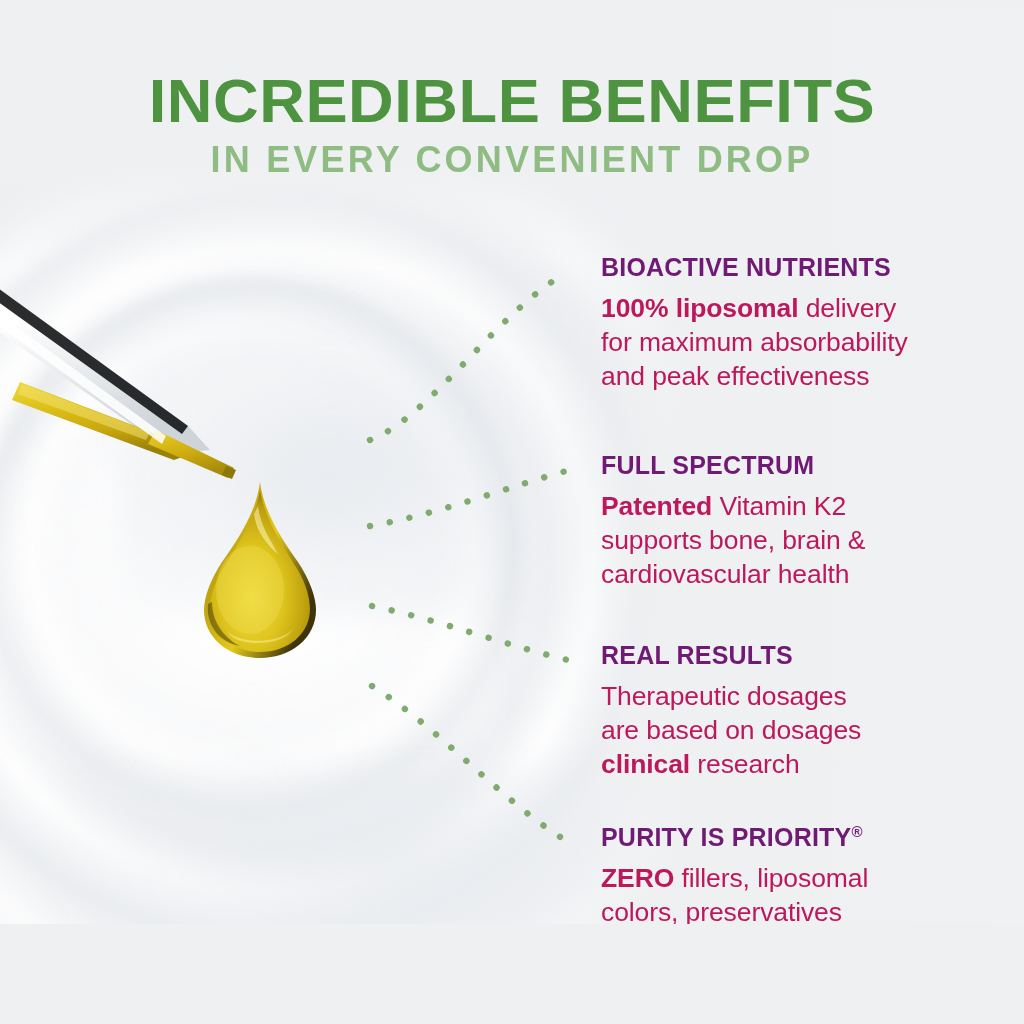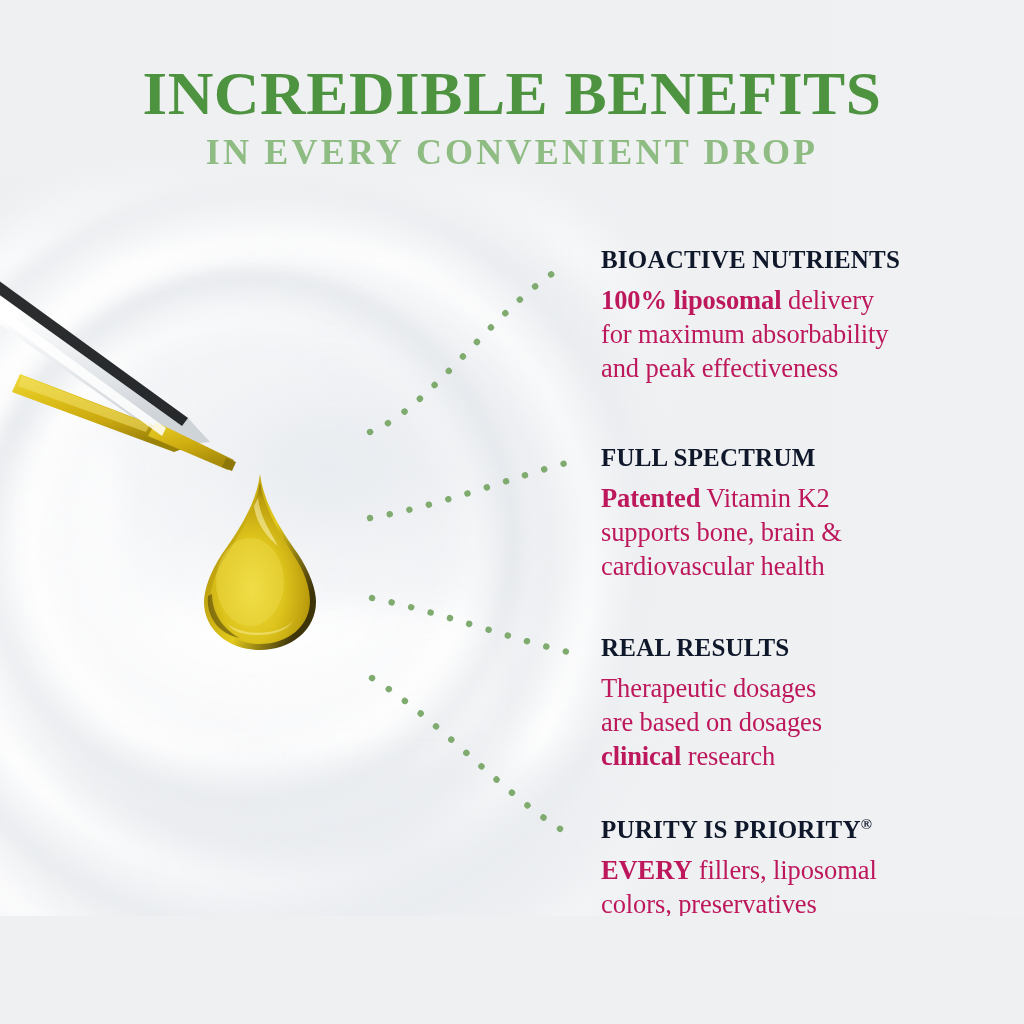--- a/index.html
+++ b/index.html
@@ -6,21 +6,22 @@
     margin: 0;
     padding: 0;
     background: #eef0f2;
   }
   #stage {
     position: relative;
     width: 1024px;
     height: 916px;
     overflow: hidden;
     background: #edeff1;
-    font-family: Liberation Serif, serif;
+    font-family: Liberation Sans, sans-serif;
+    margin-top: 8px;
   }
 
   
   .bg-layer { position: absolute; inset: 0; }
 
   .bg-base {
     background:
       radial-gradient(circle at 26% 52%, #ffffff 0%, #fdfdfe 12%, #f4f5f7 26%, #eceef1 40%, #f2f3f5 55%, #e9ebee 70%, #eff0f2 100%);
   }
   .ring {
@@ -138,21 +139,21 @@
     stroke-dasharray: 0.1 20;
   }
 
   
   .benefit {
     position: absolute;
     left: 601px;
     width: 400px;
   }
   .benefit-heading {
-    color: #0f172a;
+    color: #701a75;
     font-size: 25px;
     font-weight: bold;
     letter-spacing: 0.2px;
     line-height: 1.1;
     white-space: nowrap;
   }
   .benefit-heading .reg {
     font-size: 15px;
     vertical-align: super;
     letter-spacing: 0;
@@ -283,19 +284,19 @@
     <div class="benefit-body">
       <div><span>Therapeutic dosages</span></div>
       <div><span>are based on dosages</span></div>
       <div><b>clinical</b><span> research</span></div>
     </div>
   </div>
 
   <div class="benefit b4">
     <div class="benefit-heading"><span>PURITY IS PRIORITY</span><span class="reg">®</span></div>
     <div class="benefit-body">
-      <div><b>EVERY</b><span> fillers, liposomal</span></div>
+      <div><b>ZERO</b><span> fillers, liposomal</span></div>
       <div><span>colors, preservatives</span></div>
       <div><span>or flavors</span></div>
     </div>
   </div>
 
 </div>
 
 </body></html>

